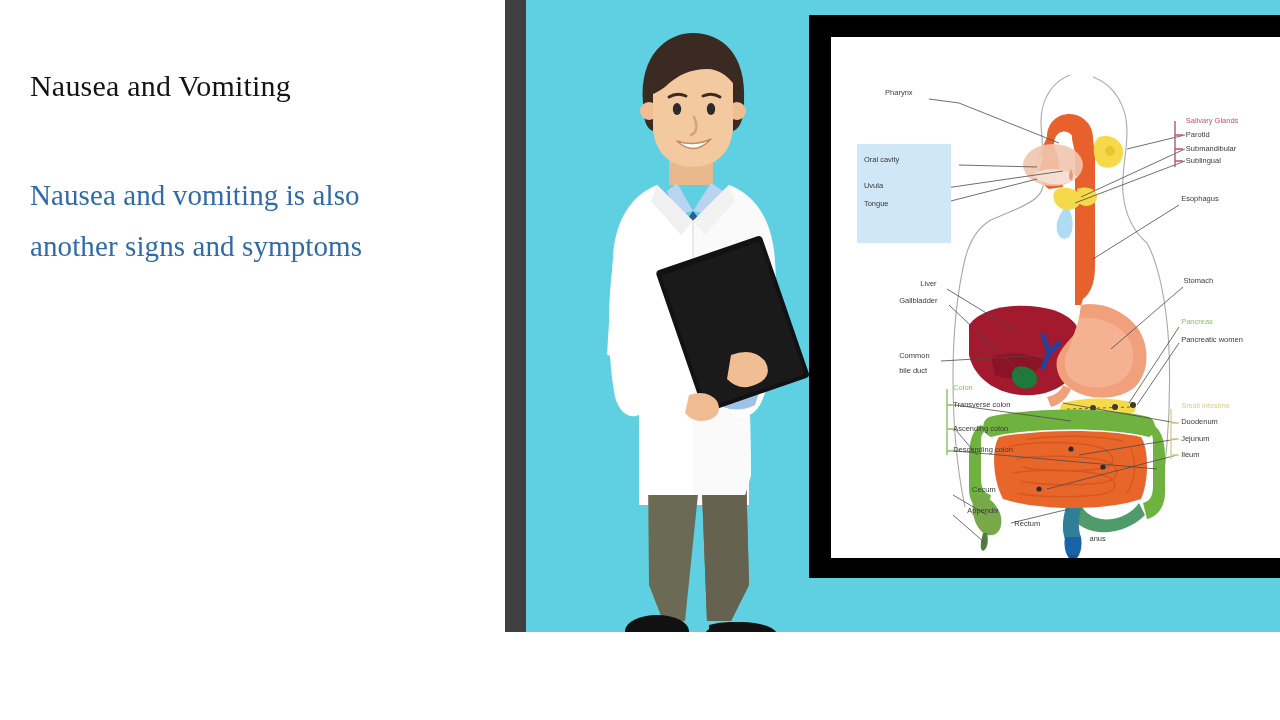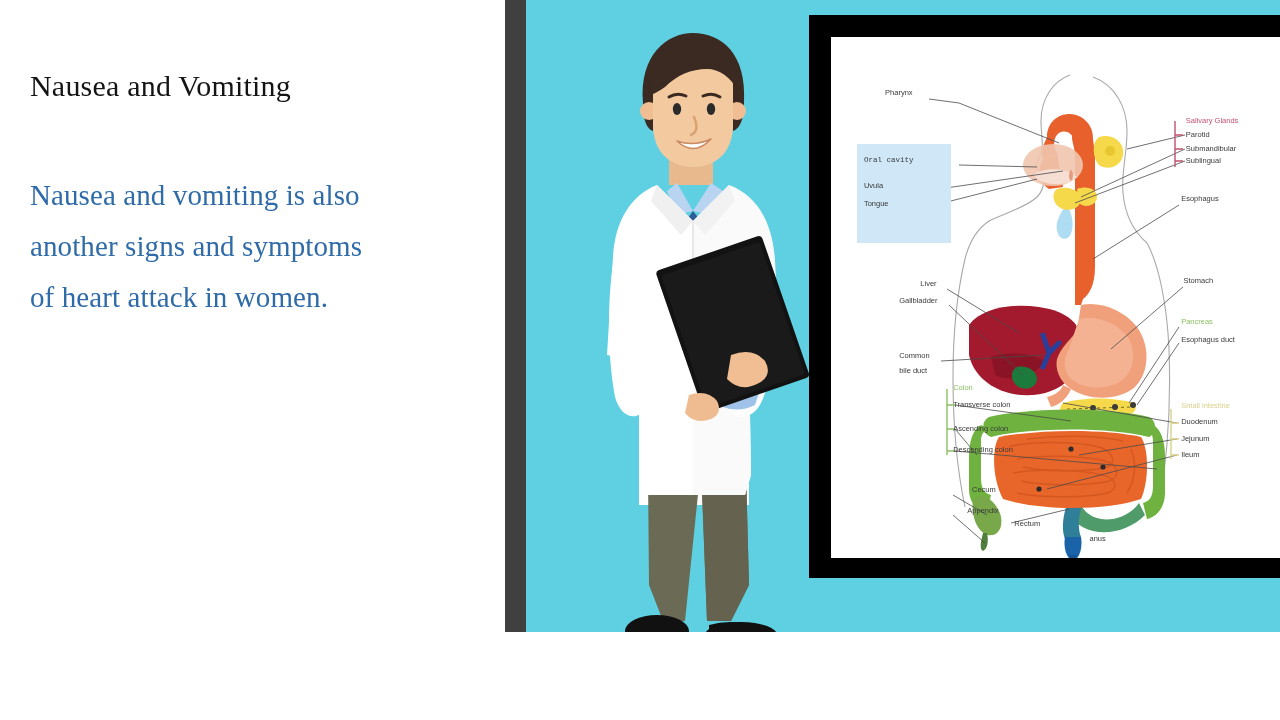--- a/index.html
+++ b/index.html
@@ -60,21 +60,20 @@
 </head>
 <body>
 
 <div class="slide">
 
   <div class="text-panel">
     <div class="slide-title">Nausea and Vomiting</div>
     <div class="slide-body">
       <span class="ln">Nausea and vomiting is also</span>
       <span class="ln">another signs and symptoms</span>
-      <span class="ln">of heart attack in women.</span>
     </div>
   </div>
 
   <div class="scene">
     <div class="floor"></div>
 
     <div class="doctor">
       <svg viewBox="0 0 230 670" xmlns="http://www.w3.org/2000/svg">
 
         <path d="M88 118 L88 160 L132 160 L132 118 Z" fill="#E8B98C"></path>
@@ -314,39 +313,39 @@
             <g stroke="#D9D08A" stroke-width="1.4" fill="none">
               <path d="M340 372 L340 422"></path>
               <path d="M340 386 L348 386 M340 402 L348 402 M340 418 L348 418"></path>
             </g>
           </svg>
         </div>
 
         <div class="oral-box" style="left:5.5%;top:20.5%;width:20%;height:19%;"></div>
 
         <div class="lbl" style="left:11.5%;top:9.8%;">Pharynx</div>
-        <div class="lbl" style="left:7%;top:22.6%;font-family:Liberation Mono, monospace;">Oral cavity</div>
+        <div class="lbl" style="left:7%;top:22.6%;">Oral cavity</div>
         <div class="lbl" style="left:7%;top:27.6%;text-align:right;">Uvula</div>
         <div class="lbl" style="left:7%;top:31.1%;">Tongue</div>
 
         <div class="lbl pink" style="left:75.5%;top:15.2%;">Salivary Glands</div>
         <div class="lbl" style="left:75.5%;top:17.8%;">Parotid</div>
         <div class="lbl" style="left:75.5%;top:20.5%;">Submandibular</div>
         <div class="lbl" style="left:75.5%;top:22.8%;">Sublingual</div>
 
         <div class="lbl" style="left:74.5%;top:30.2%;">Esophagus</div>
 
         <div class="lbl" style="left:19%;top:46.4%;">Liver</div>
         <div class="lbl" style="left:14.5%;top:49.8%;">Gallbladder</div>
         <div class="lbl" style="left:14.5%;top:60.2%;">Common</div>
         <div class="lbl" style="left:14.5%;top:63.2%;">bile duct</div>
 
         <div class="lbl" style="left:75%;top:45.8%;">Stomach</div>
         <div class="lbl green" style="left:74.5%;top:53.8%;">Pancreas</div>
-        <div class="lbl" style="left:74.5%;top:57.2%;">Esophagus duct</div>
+        <div class="lbl" style="left:74.5%;top:57.2%;">Pancreatic women</div>
 
         <div class="lbl green" style="left:26%;top:66.4%;">Colon</div>
         <div class="lbl" style="left:26%;top:69.6%;">Transverse colon</div>
         <div class="lbl" style="left:26%;top:74.2%;">Ascending colon</div>
         <div class="lbl" style="left:26%;top:78.4%;">Descending colon</div>
 
         <div class="lbl" style="left:30%;top:86%;">Cecum</div>
         <div class="lbl" style="left:29%;top:90%;">Appendix</div>
         <div class="lbl" style="left:39%;top:92.5%;">Rectum</div>
         <div class="lbl" style="left:55%;top:95.4%;">anus</div>

